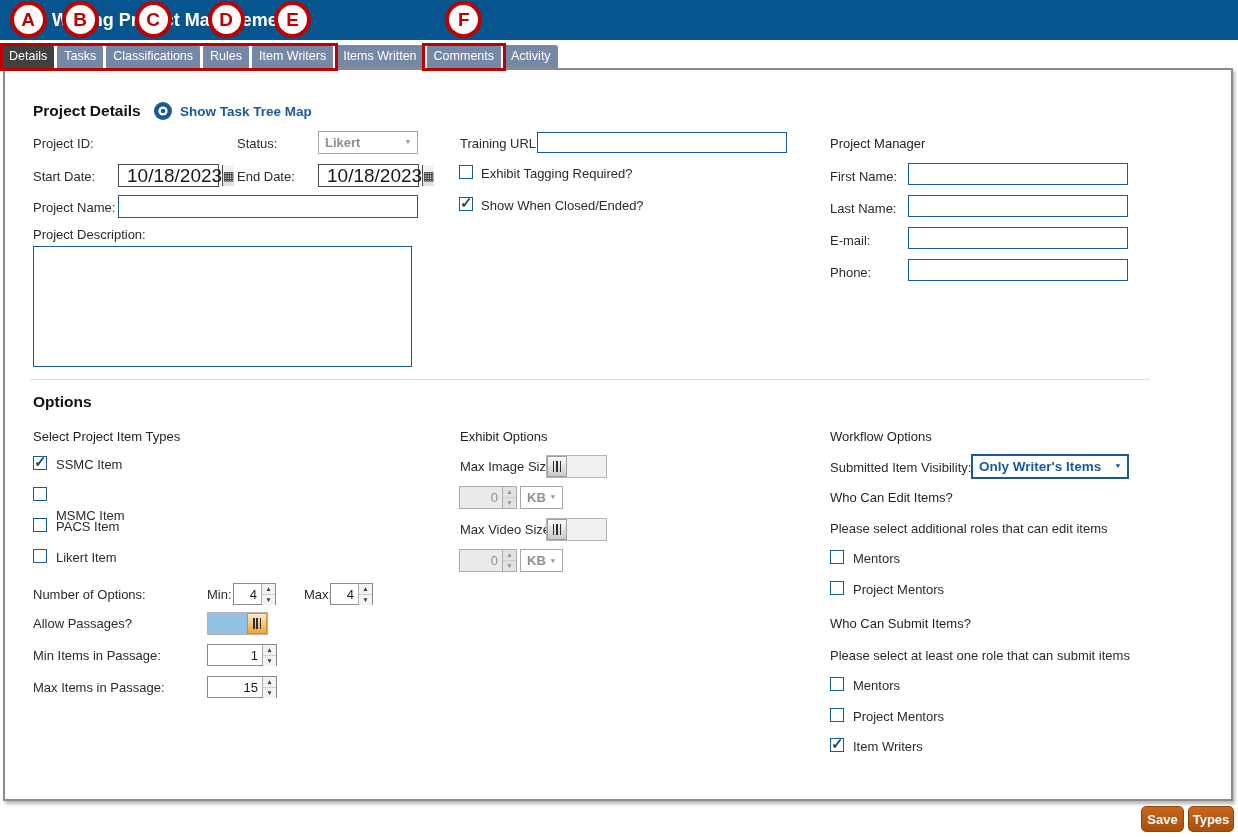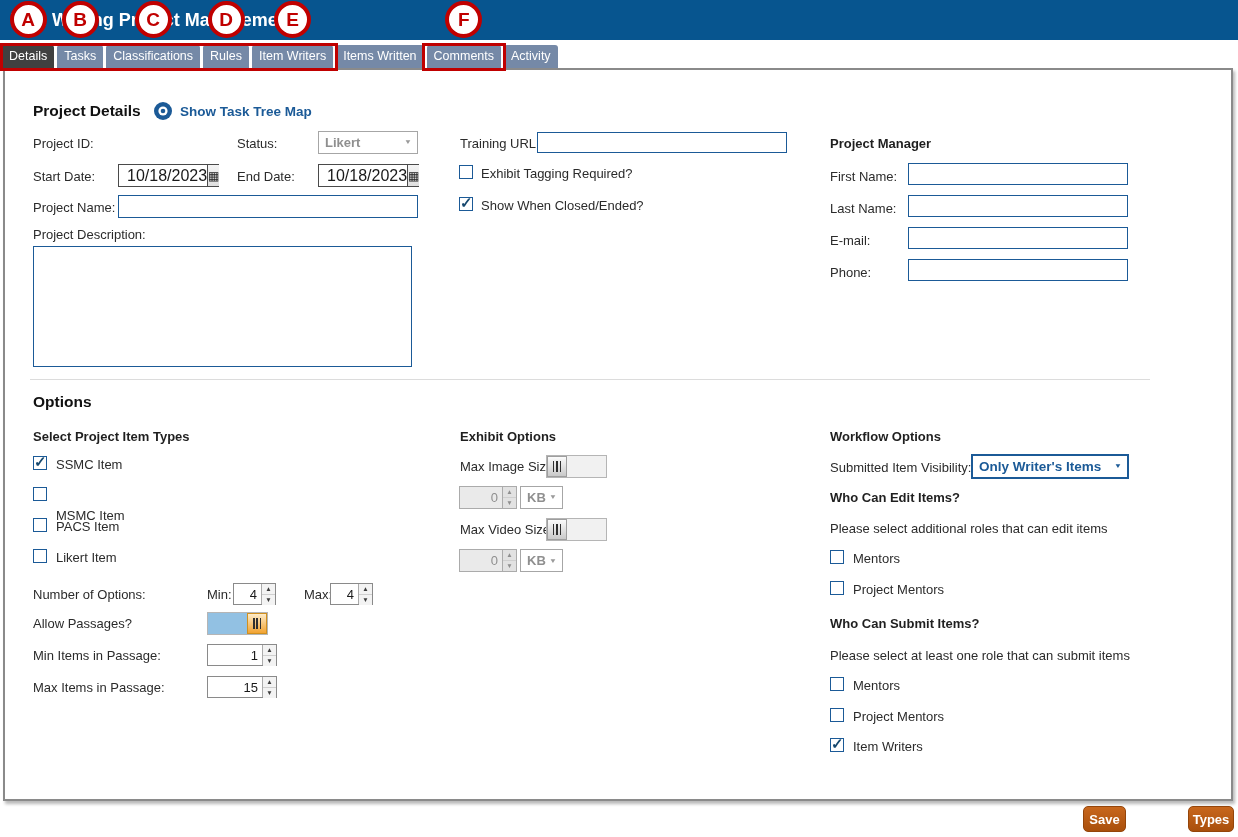--- a/index.html
+++ b/index.html
@@ -20,37 +20,37 @@
   
   .ann-box { position: absolute; border: 3px solid #C00000; z-index: 40; }
   .ann-circle { position: absolute; width: 37px; height: 37px; border: 4px solid #C00000;
     border-radius: 50%; background: #fff; z-index: 50; text-align: center;
     font-weight: bold; font-size: 19px; color: #C00000; line-height: 29px; }
   
   .panel { position: absolute; left: 3px; top: 68px; width: 1230px; height: 733px;
     background: #fff; border: 2px solid #8A8A8A; box-shadow: 2px 3px 3px rgba(0,0,0,0.28); z-index: 1; }
   .abs { position: absolute; z-index: 2; }
   .h1 { font-size: 15.5px; font-weight: bold; color: #111; }
-  .subhead { font-size: 13px; font-weight: bold; color: #1f1f1f; }
+  .subhead { font-size: 13px; font-weight: normal; color: #1f1f1f; }
   .label { font-size: 13px; color: #2b2b2b; white-space: nowrap; text-align: right; }
   .link { font-size: 13.5px; font-weight: bold; color: #1B5A97; cursor: pointer; white-space: nowrap; }
   .divider { height: 1px; background: #DCDCDC; }
   
   .tbox { border: 1px solid #1B5A97; background: #fff; font-family: "Liberation Sans", sans-serif;
     font-size: 13px; color: #222; padding: 0 4px; outline: none; }
   textarea.tbox { resize: none; padding: 3px 4px; }
   .combo { border: 1px solid #A6A6A6; background: #fff; display: flex; align-items: center; }
   .combo .combo-text { flex: 1; font-size: 13px; padding-left: 6px; }
   .combo.disabled .combo-text { color: #8F8F8F; font-weight: bold; }
   .combo .arrow { font-size: 8px; color: #9A9A9A; padding-right: 5px; transform: scaleY(0.8); }
   .combo.accent { border: 2px solid #1B5A97; }
   .combo.accent .combo-text { color: #1B5A97; font-weight: bold; font-size: 13.5px; }
   .combo.accent .arrow { color: #1B5A97; }
   .datebox { border: 1px solid #4A4A4A; background: #fff; display: flex; align-items: stretch; }
-  .datebox .date-text { flex: 1; font-size: 16px; color: #1a1a1a; padding-left: 8px;
+  .datebox .date-text { flex: 1; font-size: 19px; color: #1a1a1a; padding-left: 8px;
     display: flex; align-items: center; }
   .datebox .cal-btn { width: 20px; border-left: 1px solid #4A4A4A; background: linear-gradient(#F4F4F4,#DFDFDF);
     display: flex; align-items: center; justify-content: center; font-size: 12px; color: #222; cursor: pointer; }
   
   .cb { position: absolute; width: 14px; height: 14px; border: 1px solid #1B5A97; background: #fff;
     cursor: pointer; z-index: 2; }
   .cb .chk { position: absolute; left: 0px; top: -4px; font-size: 15px; font-weight: bold; color: #16486E; }
   
   .spin { position: absolute; display: flex; border: 1px solid #8A8A8A; background: #fff; z-index: 2; }
   .spin .val { flex: 1; font-size: 13px; color: #1a1a1a; text-align: right; padding-right: 4px;
@@ -280,16 +280,16 @@
   <div class="abs label" style="left:830px;top:648px">Please select at least one role that can submit items</div>
   <div class="cb" style="left:830px;top:677px"></div>
   <div class="abs label" style="left:853px;top:678px">Mentors</div>
   <div class="cb" style="left:830px;top:708px"></div>
   <div class="abs label" style="left:853px;top:709px">Project Mentors</div>
   <div class="cb" style="left:830px;top:738px">
       <span class="chk">✓</span>
     </div>
   <div class="abs label" style="left:853px;top:739px">Item Writers</div>
 
-  <div class="btn" style="left:1083px;top:806px;width:43px">Save</div>
+  <div class="btn" style="left:1141px;top:806px;width:43px">Save</div>
   <div class="btn" style="left:1188px;top:806px;width:46px">Types</div>
 
 </div>
 
 </body></html>

